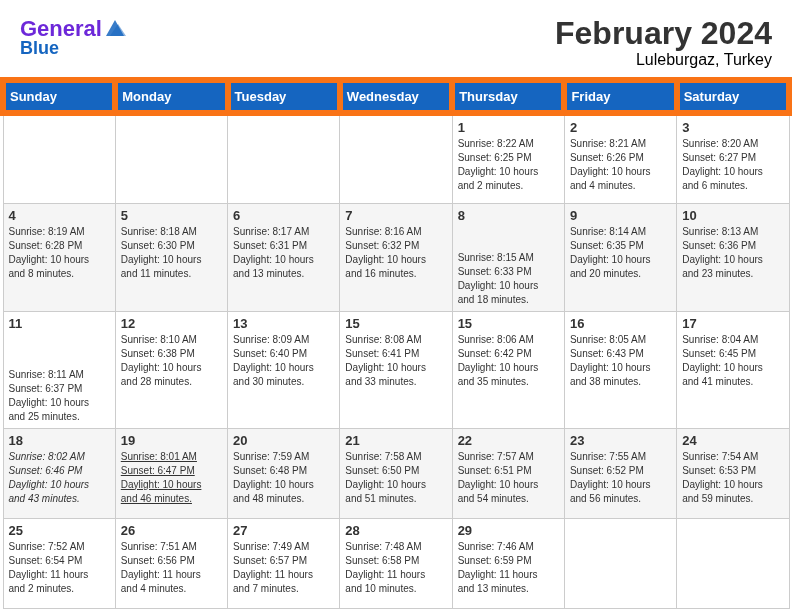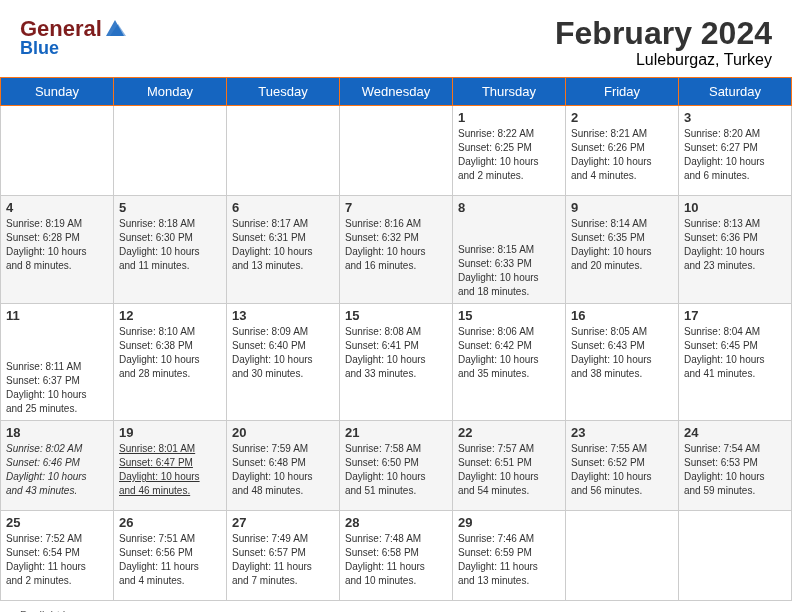--- a/index.html
+++ b/index.html
@@ -37,24 +37,24 @@
     }
     .calendar {
       width: 100%;
       border-collapse: collapse;
       table-layout: fixed;
     }
     .calendar thead th {
       background: #1565c0;
       color: #fff;
       font-size: 13px;
-      font-weight: normal;
+      font-weight: bold;
       padding: 6px 4px;
-      text-align: center;
-      border: 1px solid #f97316;
+      text-align: left;
+      border: 6px solid #f97316;
     }
     .calendar tbody td {
       vertical-align: top;
       border: 1px solid #ccc;
       padding: 4px 5px;
       font-size: 10.5px;
       color: #333;
       height: 90px;
       background: #fff;
     }
@@ -80,21 +80,21 @@
       color: #555;
     }
   </style>
 </head>
 <body>
 
 <div>
   <div class="header">
     <div class="logo">
       <div style="display:flex; align-items:center; gap:2px;">
-        <span style="font-size:22px; font-weight:bold; color:#7f1d1d;">General</span>
+        <span style="font-size:22px; font-weight:bold; color:#6d28d9;">General</span>
         <svg width="22" height="22" viewBox="0 0 22 22">
           <polygon points="11,2 20,18 2,18" fill="#1565c0" opacity="0.85"></polygon>
           <polygon points="14,6 22,18 6,18" fill="#1565c0" opacity="0.5"></polygon>
         </svg>
       </div>
       <span style="font-size:18px; font-weight:bold; color:#1565c0; margin-top:-4px;">Blue</span>
     </div>
     <div class="title-area">
       <h1>February 2024</h1>
       <h2>Luleburgaz, Turkey</h2>

